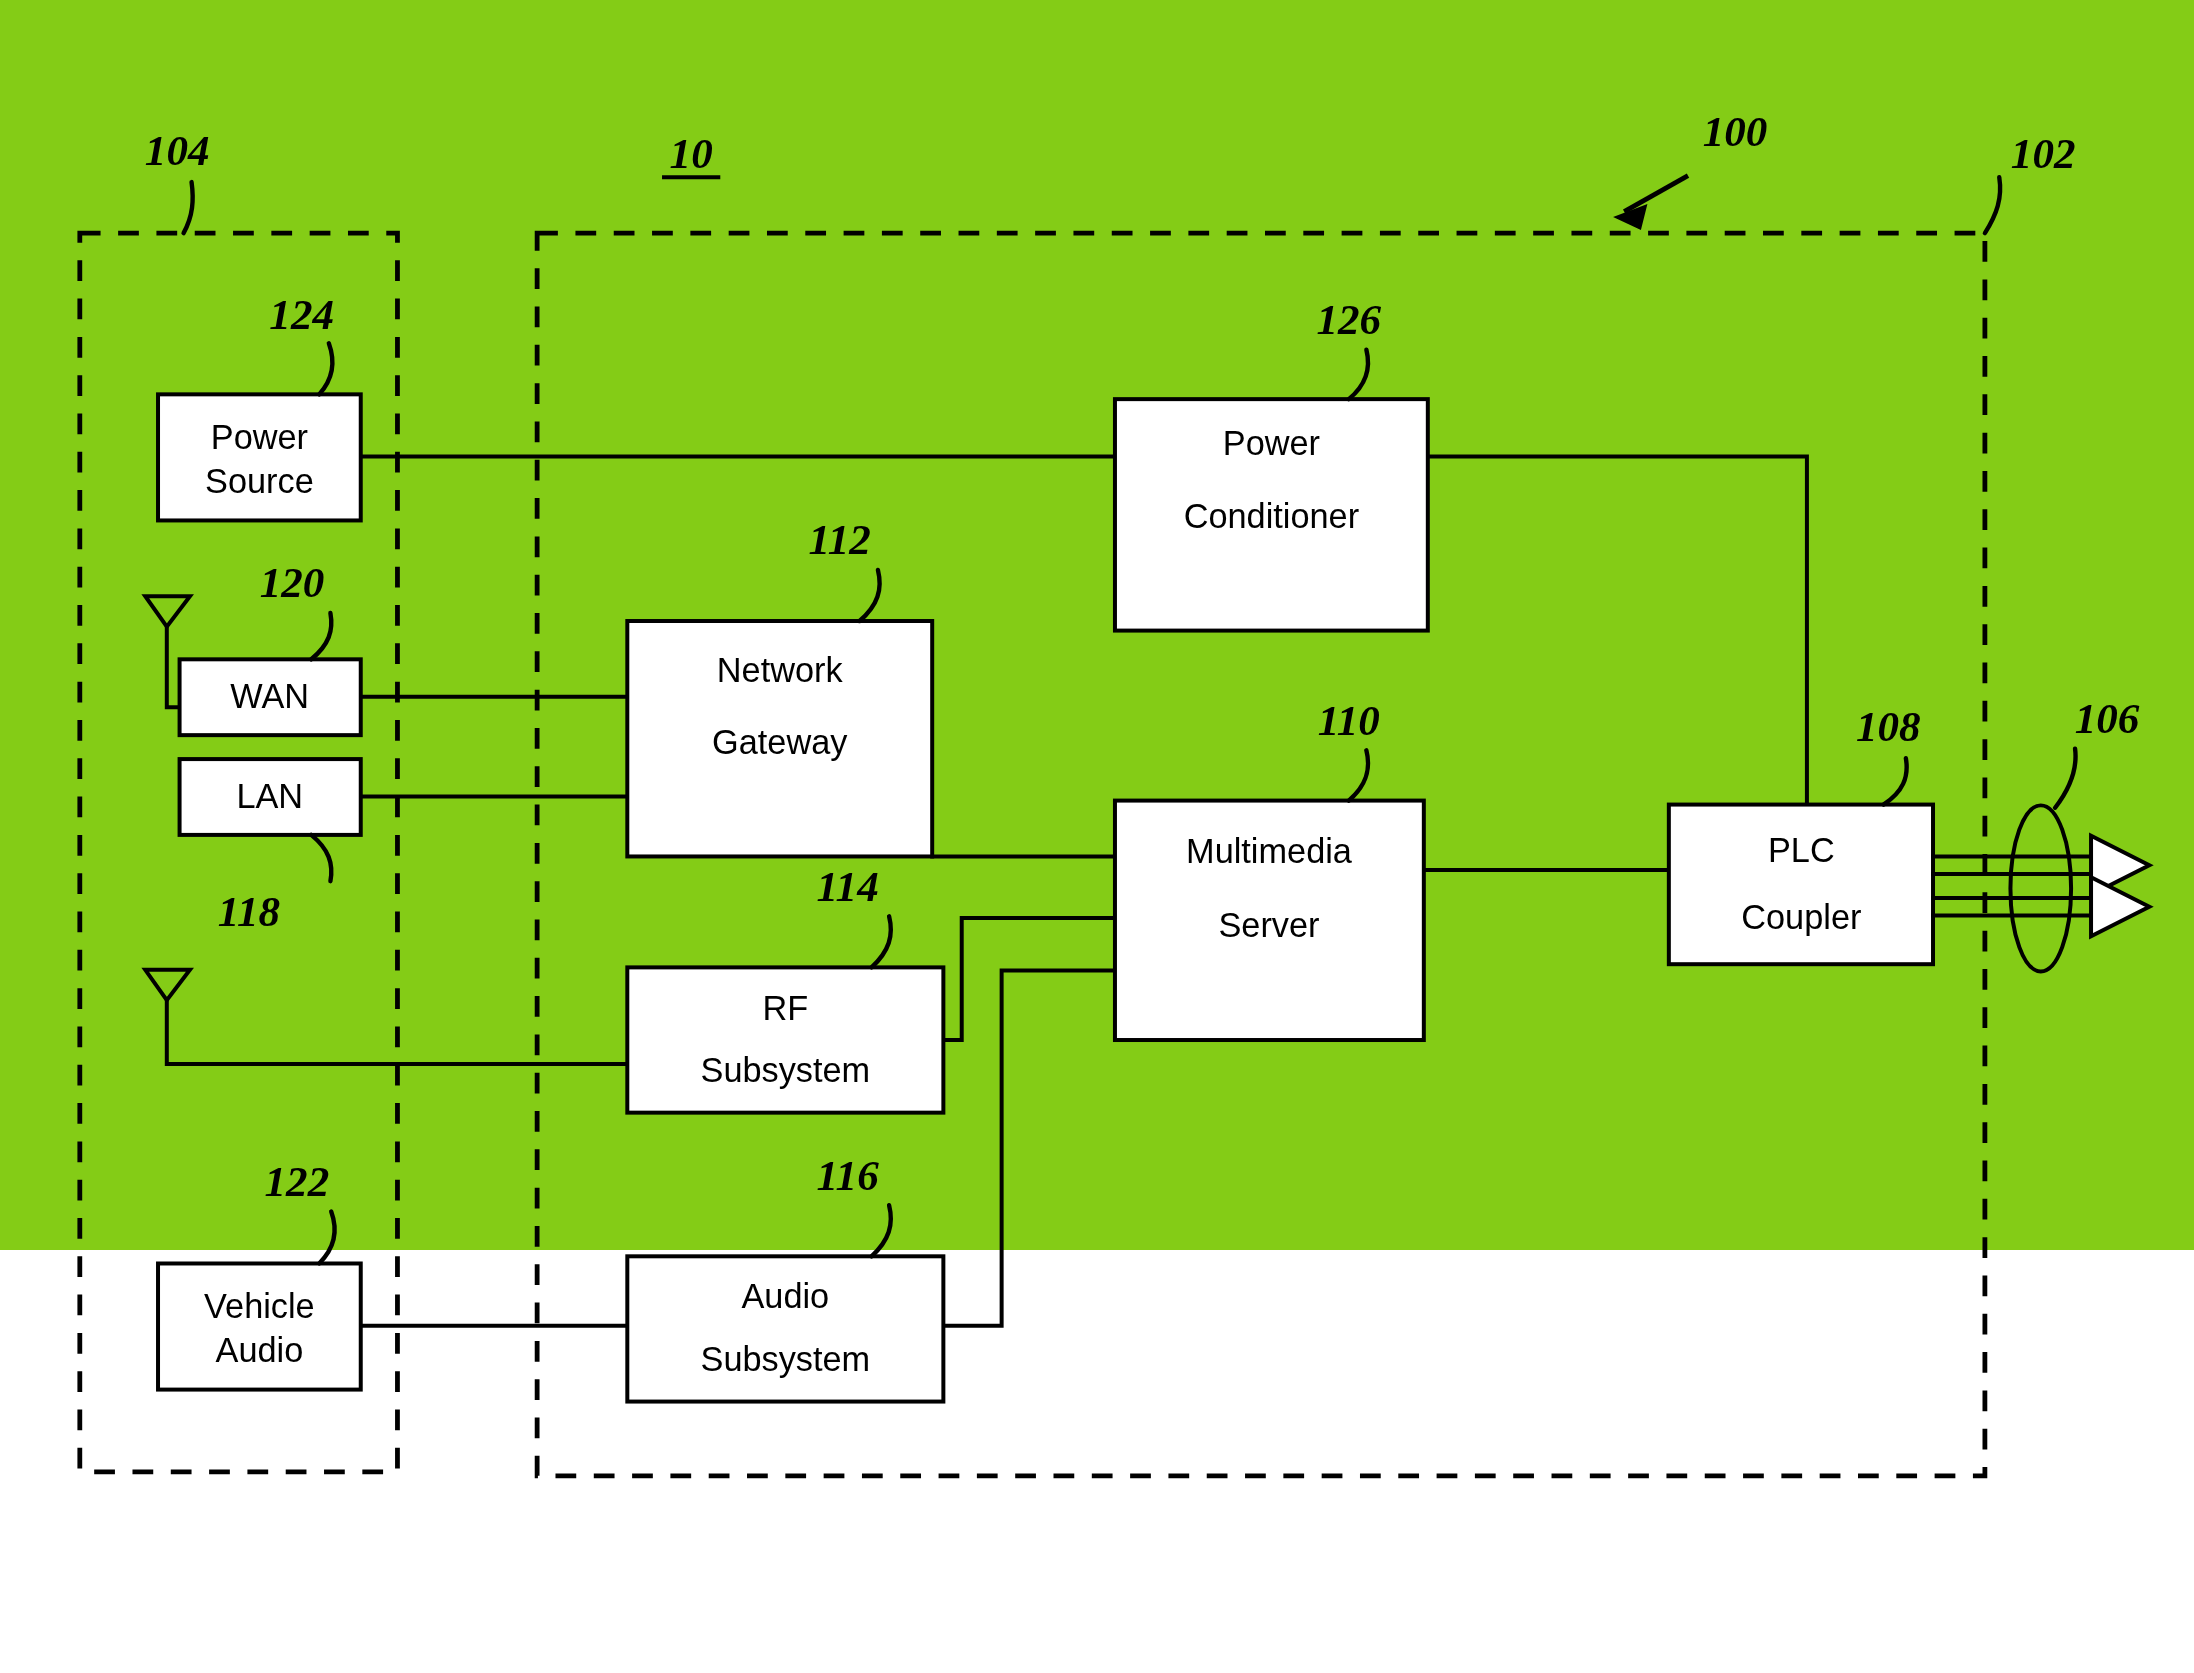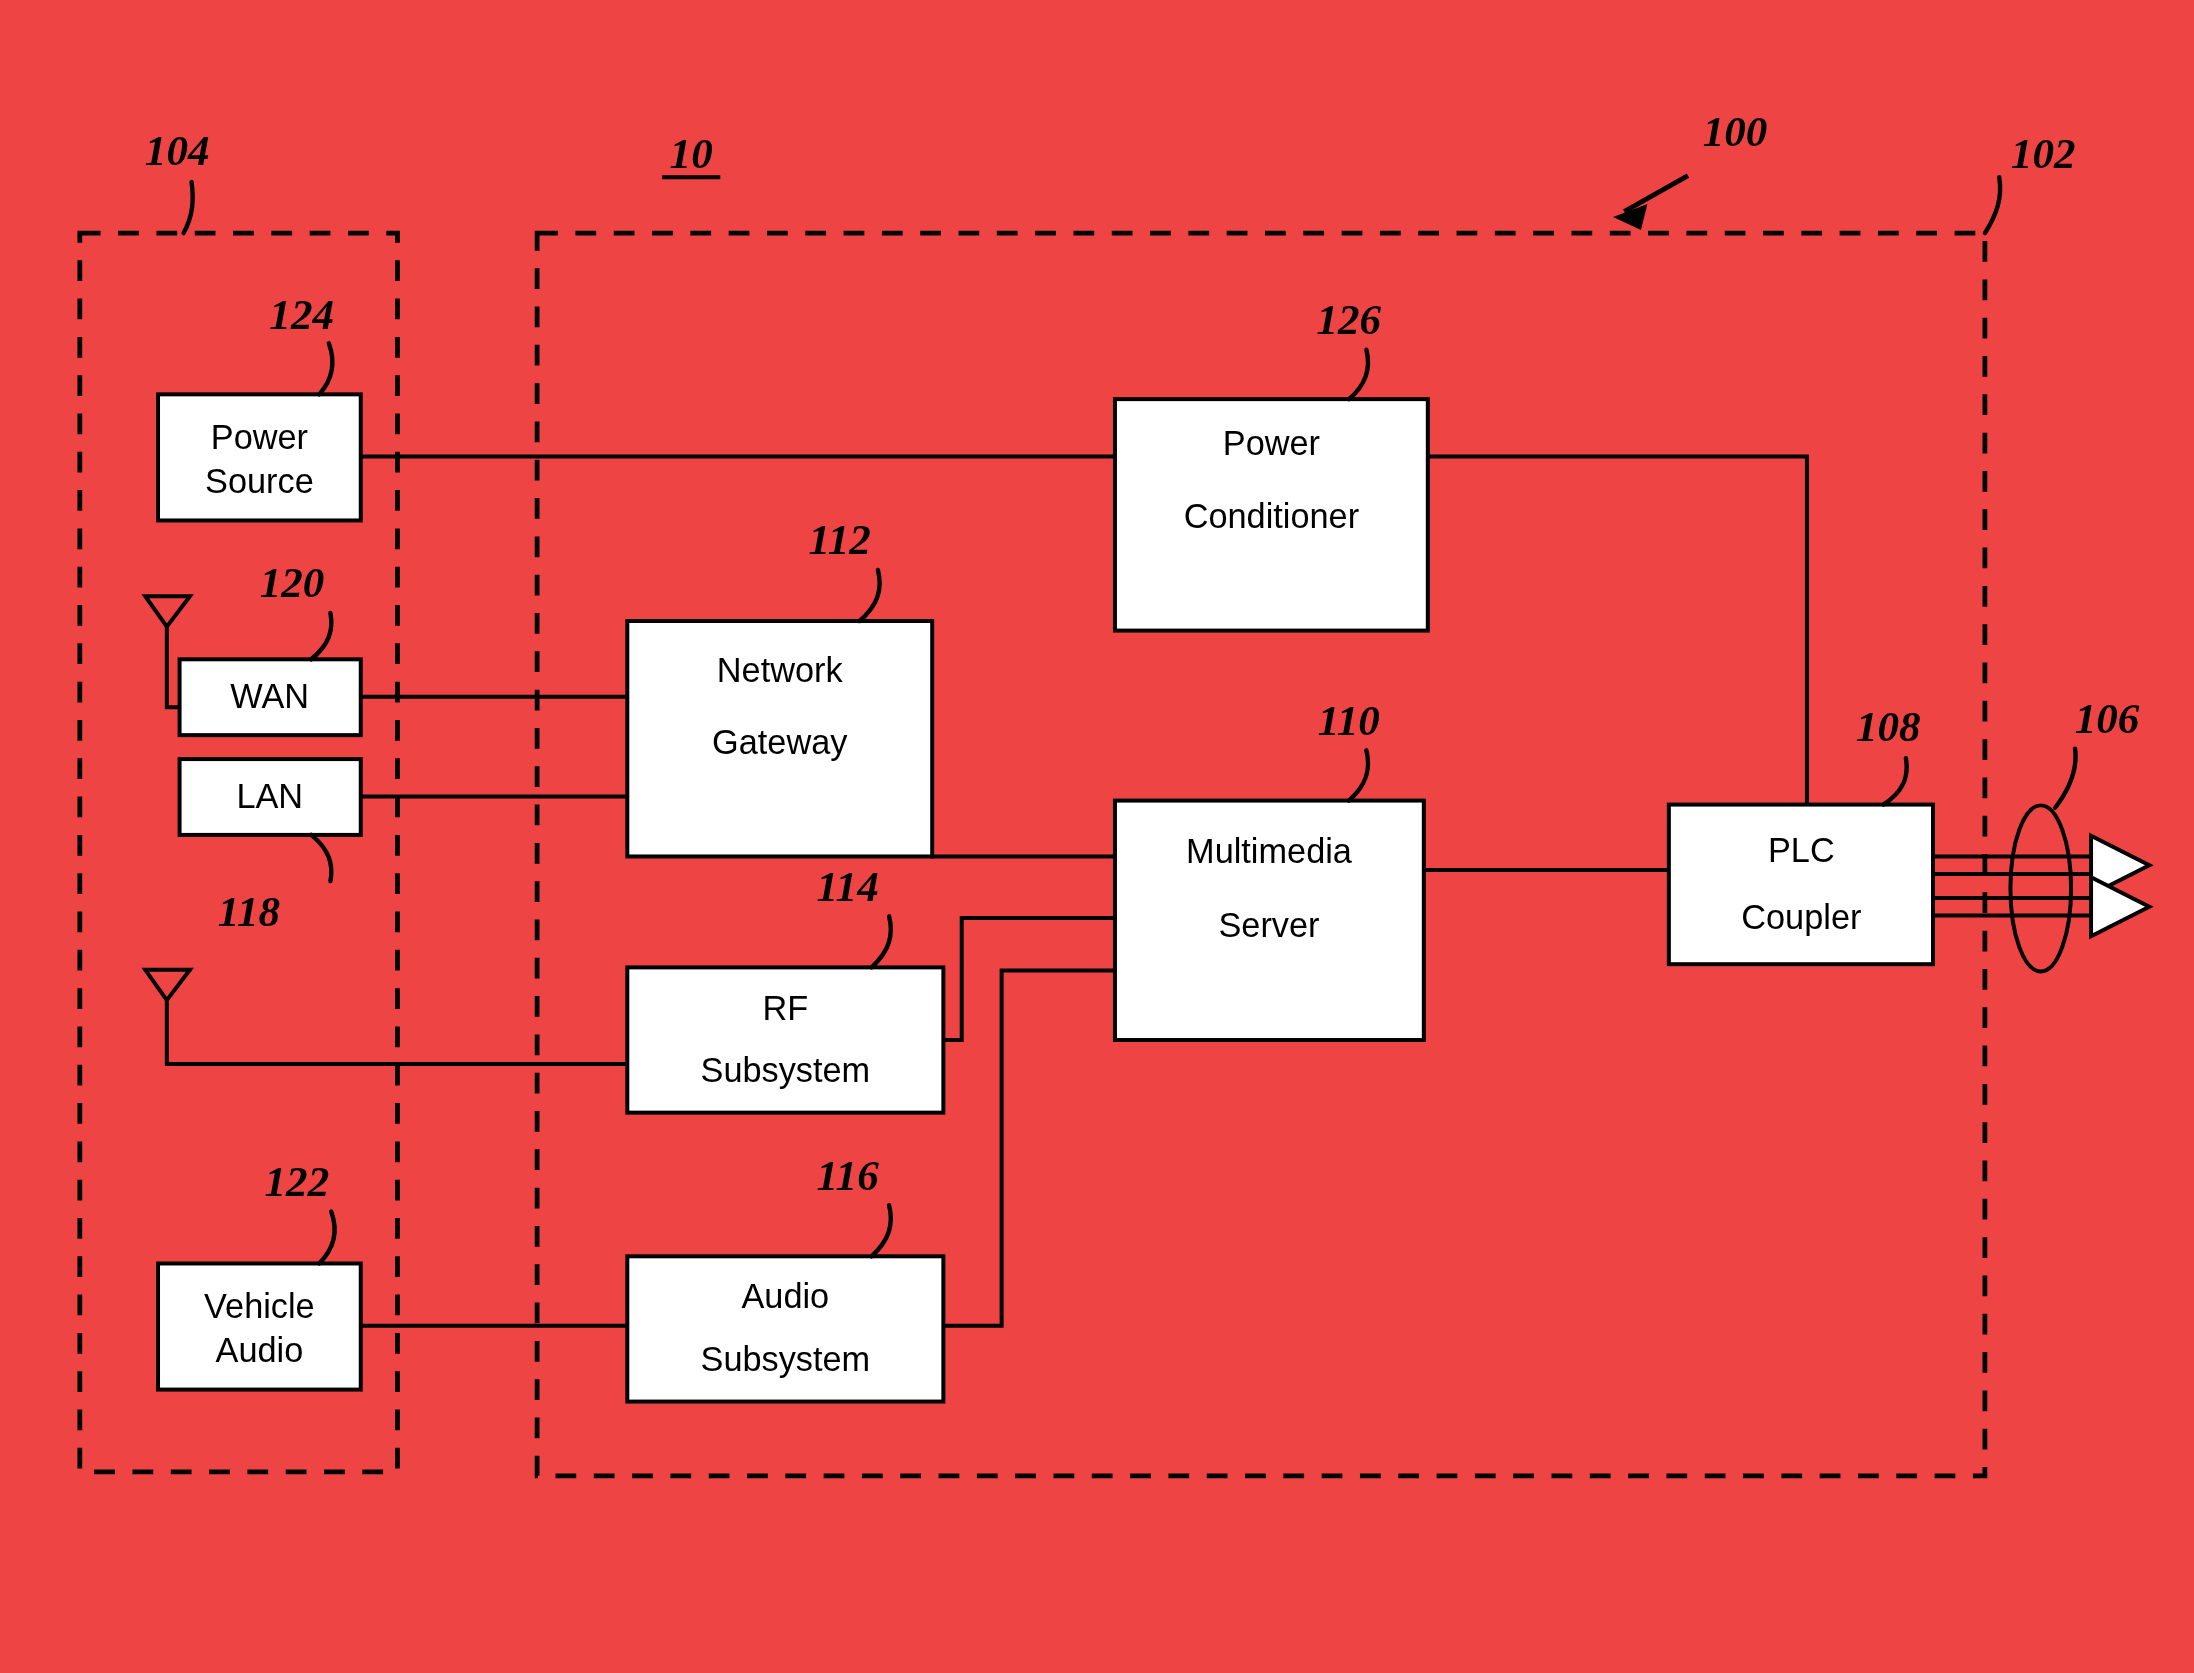--- a/index.html
+++ b/index.html
@@ -9,22 +9,22 @@
   }
   body {
     width: 2194px;
     height: 1673px;
     font-family: "Liberation Sans", sans-serif;
     overflow: hidden;
   }
   #figure-root {
     position: relative;
     width: 2194px;
-    height: 1673px;
-    background: #ef4444;
+    height: 1250px;
+    background: #84cc16;
     text-align: right;
   }
   svg#diagram {
     display: block;
     width: 2194px;
     height: 1673px;
   }
   .blk-rect {
     fill: #ffffff;
     stroke: #000000;

